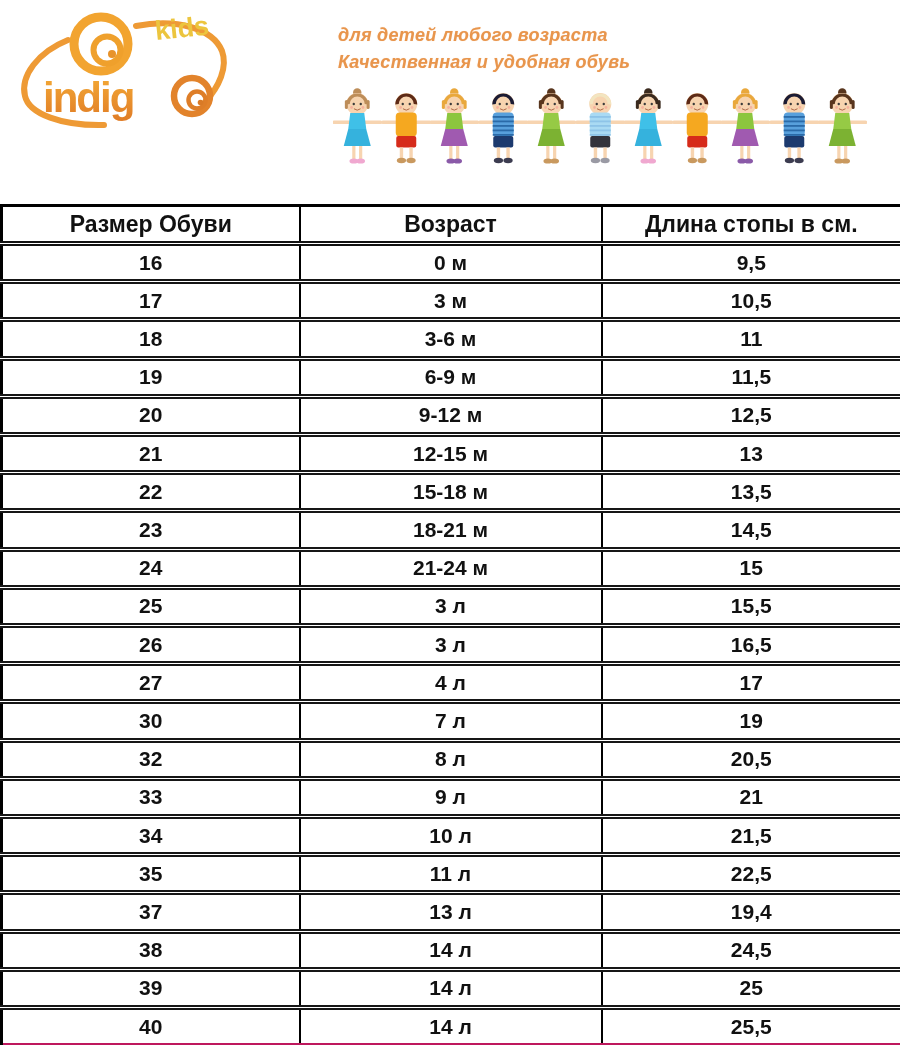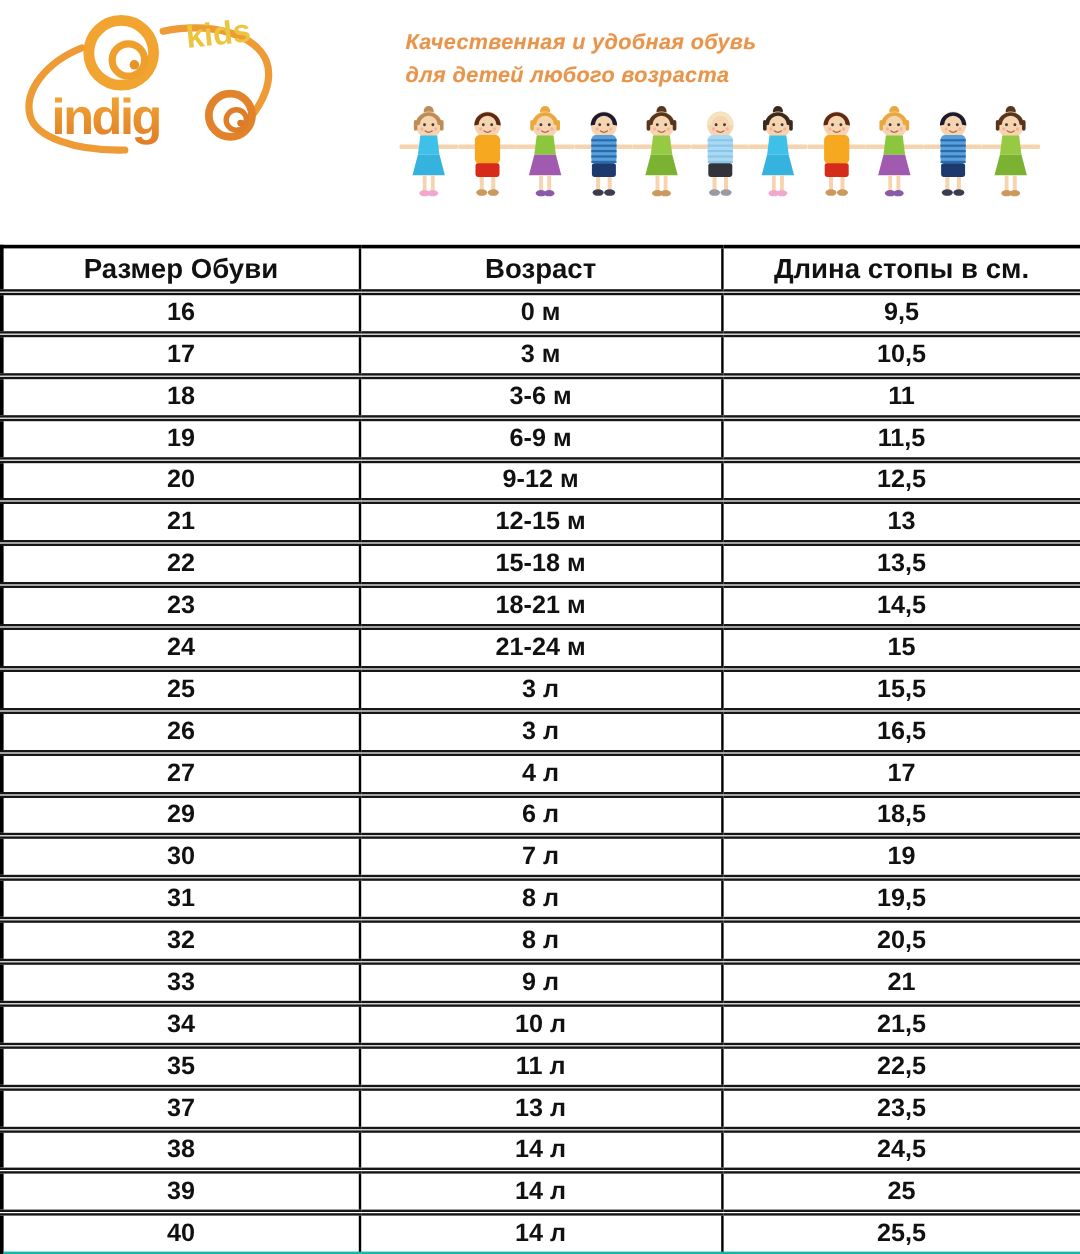--- a/index.html
+++ b/index.html
@@ -26,21 +26,21 @@
     height:34px;padding:0;
     border-top:3px solid #000;border-bottom:5px double #111;
   }
   .size-table td{
     font-size:21px;font-weight:bold;text-align:center;vertical-align:middle;
     padding:0;border-top:5px double #161616;
   }
   .size-table th, .size-table td{border-left:2px solid #000;border-right:2px solid #000;}
   .size-table th:first-child, .size-table td:first-child{border-left:3px solid #000;}
   .size-table th:last-child, .size-table td:last-child{border-right:3px solid #000;}
-  .size-table tbody tr:last-child td{border-bottom:2px solid #14b8a6;text-align:center;}
+  .size-table tbody tr:last-child td{border-bottom:2px solid #be185d;text-align:center;}
 </style>
 </head>
 <body>
 
 <div class="page">
 
   <svg class="logo" viewBox="0 0 218 138">
     <defs>
       <linearGradient id="brandGrad" x1="0" y1="0" x2="0" y2="1">
         <stop offset="0" stop-color="#f4ab36"></stop>
@@ -61,22 +61,22 @@
       <text x="27" y="108" font-size="42" font-weight="bold" letter-spacing="-2" fill="url(#brandGrad)">indig</text>
       <g fill="none">
         <circle cx="176" cy="92" r="18" stroke="#e2832b" stroke-width="6.5"></circle>
         <circle cx="181" cy="96" r="8.5" stroke="#de7e28" stroke-width="4.5"></circle>
         <circle cx="184.5" cy="98.5" r="2.8" fill="#d97a26" stroke="none"></circle>
       </g>
     </g>
   </svg>
 
   <div class="tagline">
+    <div class="tagline-line" style="color: rgb(232, 149, 76);">для детей любого возраста</div>
     <div class="tagline-line" style="color: rgb(232, 149, 76);">Качественная и удобная обувь</div>
-    <div class="tagline-line" style="color: rgb(232, 149, 76);">для детей любого возраста</div>
   </div>
 
   <div class="kids" id="kidsRow">
       <svg class="kid" width="48.5" height="82" viewBox="0 0 48 82">
         <rect x="-1" y="34.5" width="50" height="3.6" rx="1.8" fill="#f7d4b0"></rect>
         <circle cx="24" cy="6.5" r="4.2" fill="#bd8d59"></circle>
         <circle cx="24" cy="18" r="11" fill="#f7d4b0"></circle>
         <path d="M13,18.5 a11,11 0 0 1 22,0 l-3.5,-0.5 a7.5,7.5 0 0 0 -15,0 z" fill="#bd8d59"></path>
         <rect x="11.6" y="14" width="3" height="9" rx="1.5" fill="#bd8d59"></rect>
         <rect x="33.4" y="14" width="3" height="9" rx="1.5" fill="#bd8d59"></rect>
@@ -352,35 +352,25 @@
           <td>26</td>
           <td>3 л</td>
           <td>16,5</td>
         </tr>
         <tr>
           <td>27</td>
           <td>4 л</td>
           <td>17</td>
         </tr>
         <tr>
-          <td>29</td>
-          <td>6 л</td>
-          <td>18,5</td>
-        </tr>
-        <tr>
           <td>30</td>
           <td>7 л</td>
           <td>19</td>
         </tr>
         <tr>
-          <td>31</td>
-          <td>8 л</td>
-          <td>19,5</td>
-        </tr>
-        <tr>
           <td>32</td>
           <td>8 л</td>
           <td>20,5</td>
         </tr>
         <tr>
           <td>33</td>
           <td>9 л</td>
           <td>21</td>
         </tr>
         <tr>
@@ -389,21 +379,21 @@
           <td>21,5</td>
         </tr>
         <tr>
           <td>35</td>
           <td>11 л</td>
           <td>22,5</td>
         </tr>
         <tr>
           <td>37</td>
           <td>13 л</td>
-          <td>23,5</td>
+          <td>19,4</td>
         </tr>
         <tr>
           <td>38</td>
           <td>14 л</td>
           <td>24,5</td>
         </tr>
         <tr>
           <td>39</td>
           <td>14 л</td>
           <td>25</td>

